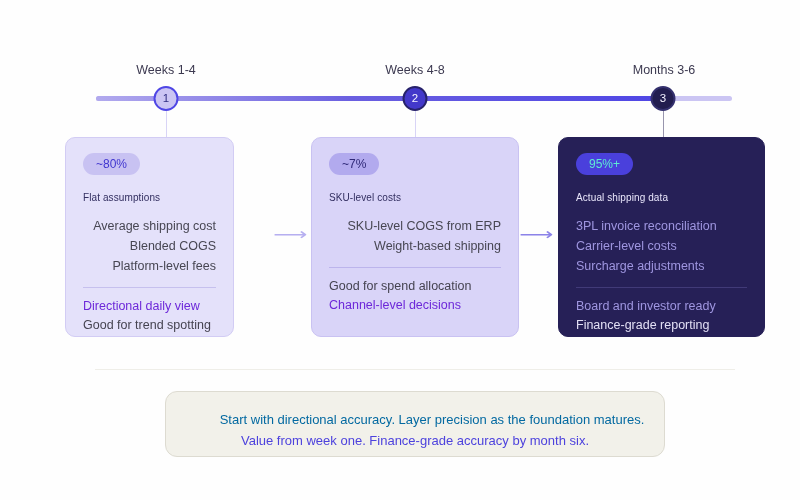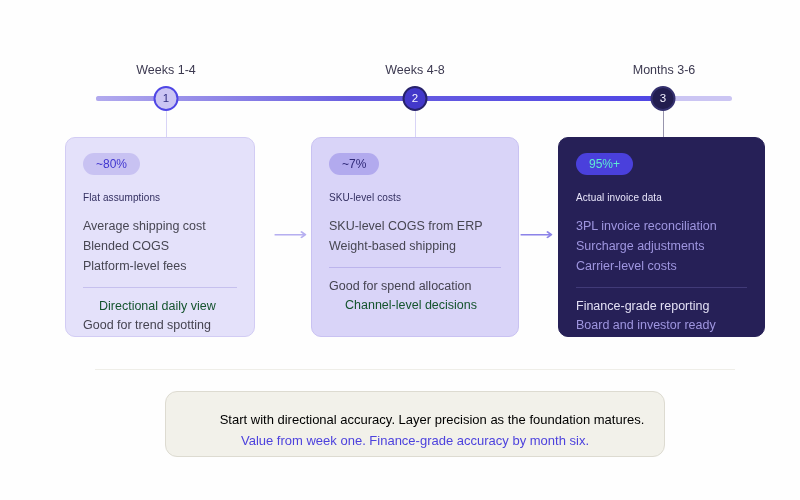--- a/index.html
+++ b/index.html
@@ -70,21 +70,21 @@
   
   .card {
     position: absolute;
     top: 137px;
     height: 200px;
     border-radius: 10px;
     padding: 15px 17px 10px 17px;
     box-sizing: border-box;
     overflow: hidden;
   }
-  .card1 { left: 65px;  width: 190px; background: #e4e1fa; border: 1px solid #d2ccf4; }
+  .card1 { left: 65px;  width: 169px; background: #e4e1fa; border: 1px solid #d2ccf4; }
   .card2 { left: 311px; width: 208px; background: #d9d4f8; border: 1px solid #c9c2f2; }
   .card3 { left: 558px; width: 207px; background: #262057; border: 1px solid #262057; }
 
   .badge {
     display: inline-block;
     padding: 4px 13px;
     border-radius: 999px;
     font-size: 12px;
     margin-bottom: 17px;
   }
@@ -101,34 +101,34 @@
   .card1 .card-title, .card2 .card-title { color: #322e60; }
   .card3 .card-title { color: #e9e6fb; }
 
   .card-items {
     list-style: none;
     margin: 0;
     padding: 0;
     font-size: 12.5px;
     line-height: 20px;
   }
-  .card1 .card-items, .card2 .card-items { color: #474652; }
+  .card1 .card-items, .card2 .card-items { color: #474652; text-align: right; }
   .card3 .card-items { color: #9f96e0; }
 
   .card-divider {
     border: none;
     border-top: 1px solid;
     margin: 11px 0 9px 0;
   }
   .card1 .card-divider { border-color: #c6c0ee; }
   .card2 .card-divider { border-color: #bcb4ec; }
   .card3 .card-divider { border-color: #413a78; }
 
   .fn { font-size: 12.5px; line-height: 18.5px; }
-  .card1 .fn1, .card2 .fn1 { color: #14532d; margin-left: 16px; }
+  .card1 .fn1, .card2 .fn1 { color: #6d28d9; }
   .card1 .fn2, .card2 .fn2 { color: #454350; }
   .card3 .fn1 { color: #e3e0f5; }
   .card3 .fn2 { color: #9f96e0; }
 
   
   .flow-arrow {
     position: absolute;
     top: 224px;
     font-size: 17px;
     transform: scaleX(1.4);
@@ -153,21 +153,21 @@
     height: 66px;
     box-sizing: border-box;
     background: #f2f1ea;
     border: 1px solid #dddbd1;
     border-radius: 12px;
     text-align: center;
     padding-top: 17px;
     font-size: 13px;
     line-height: 21px;
   }
-  .summary .line1 { color: #000000; padding-left: 34px; }
+  .summary .line1 { color: #0369a1; padding-left: 34px; }
   .summary .line2 { color: #4d42dd; }
 </style>
 </head>
 <body>
 
 <div class="canvas">
 
   <div class="stage-label" style="left:166px">Weeks 1-4</div>
   <div class="stage-label" style="left:415px">Weeks 4-8</div>
   <div class="stage-label" style="left:664px">Months 3-6</div>
@@ -207,29 +207,29 @@
     </ul>
     <hr class="card-divider">
     <div class="fn fn2">Good for spend allocation</div>
     <div class="fn fn1">Channel-level decisions</div>
   </div>
 
   <span class="flow-arrow a2">⟶</span>
 
   <div class="card card3">
     <span class="badge">95%+</span>
-    <h3 class="card-title">Actual invoice data</h3>
+    <h3 class="card-title">Actual shipping data</h3>
     <ul class="card-items">
       <li>3PL invoice reconciliation</li>
+      <li>Carrier-level costs</li>
       <li>Surcharge adjustments</li>
-      <li>Carrier-level costs</li>
     </ul>
     <hr class="card-divider">
+    <div class="fn fn2">Board and investor ready</div>
     <div class="fn fn1">Finance-grade reporting</div>
-    <div class="fn fn2">Board and investor ready</div>
   </div>
 
   <div class="section-divider"></div>
 
   <div class="summary">
     <div class="line1">Start with directional accuracy. Layer precision as the foundation matures.</div>
     <div class="line2">Value from week one. Finance-grade accuracy by month six.</div>
   </div>
 
 </div>

